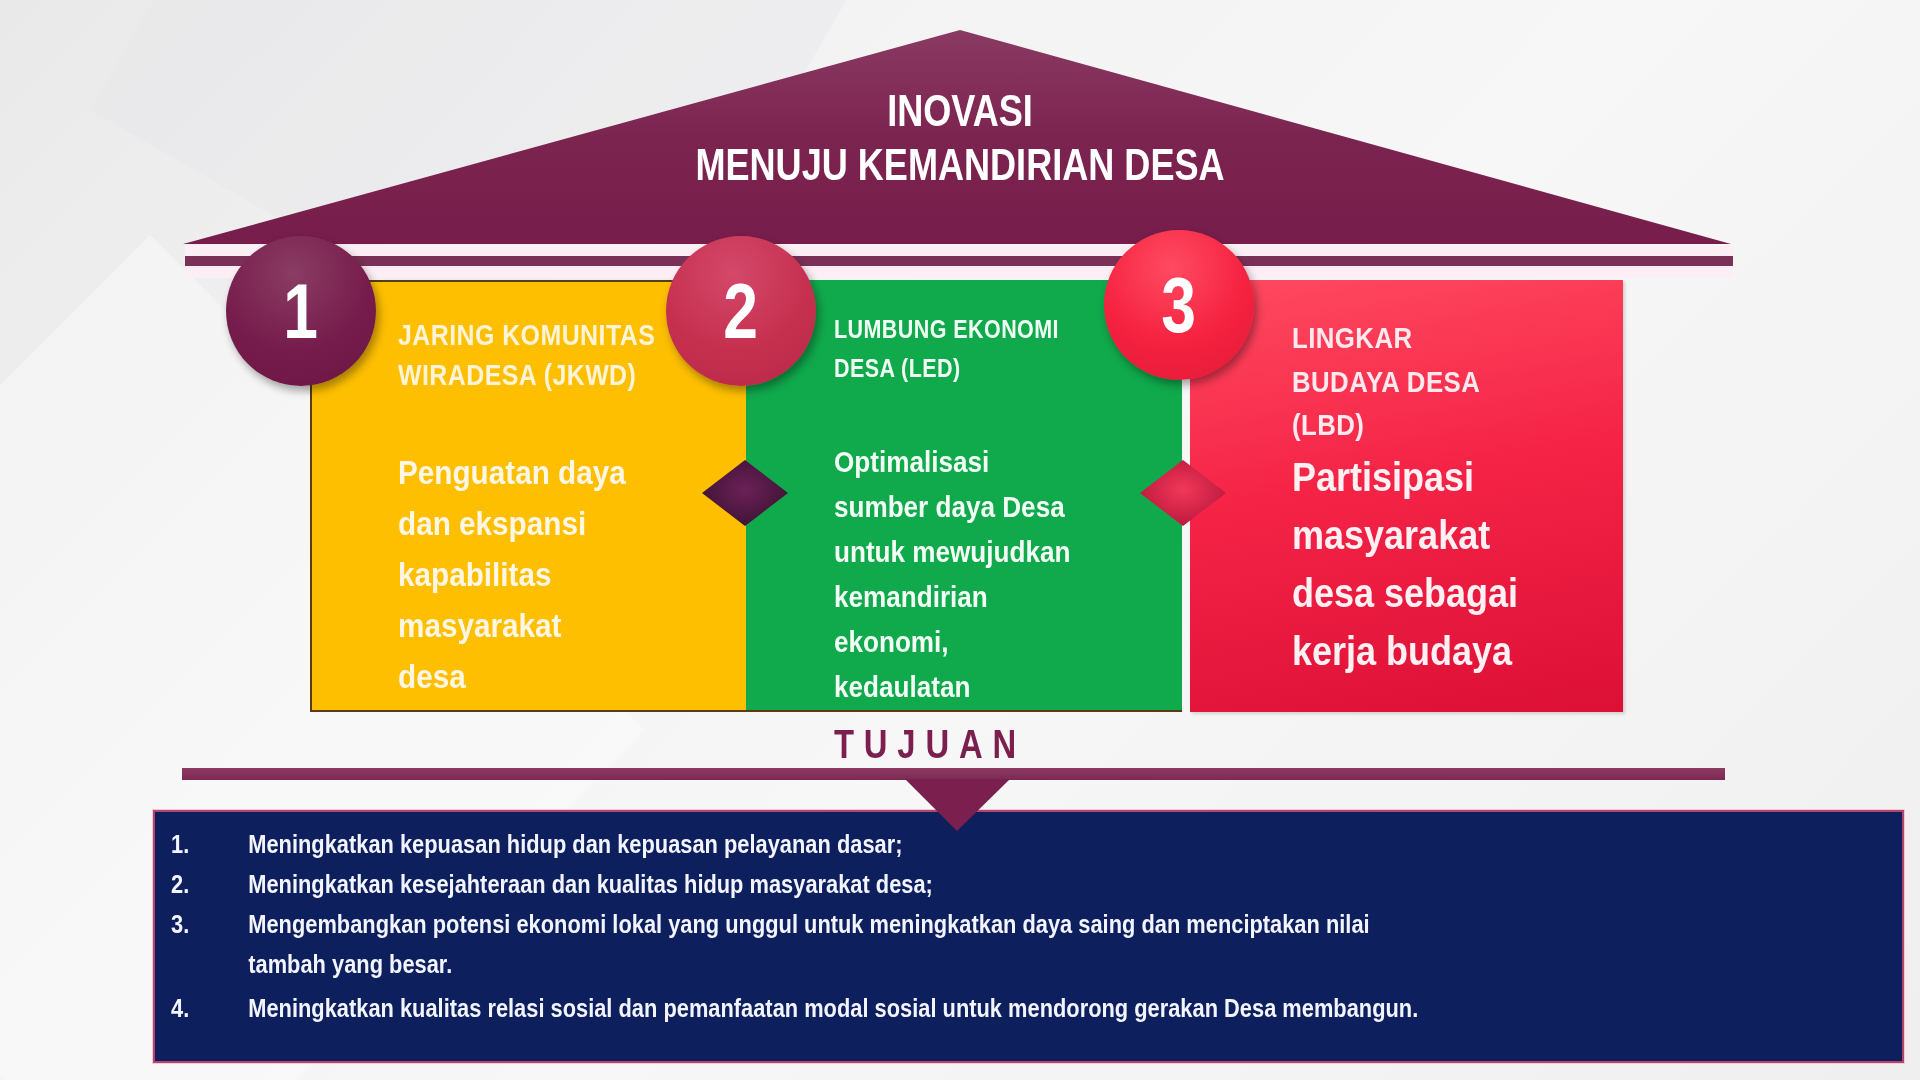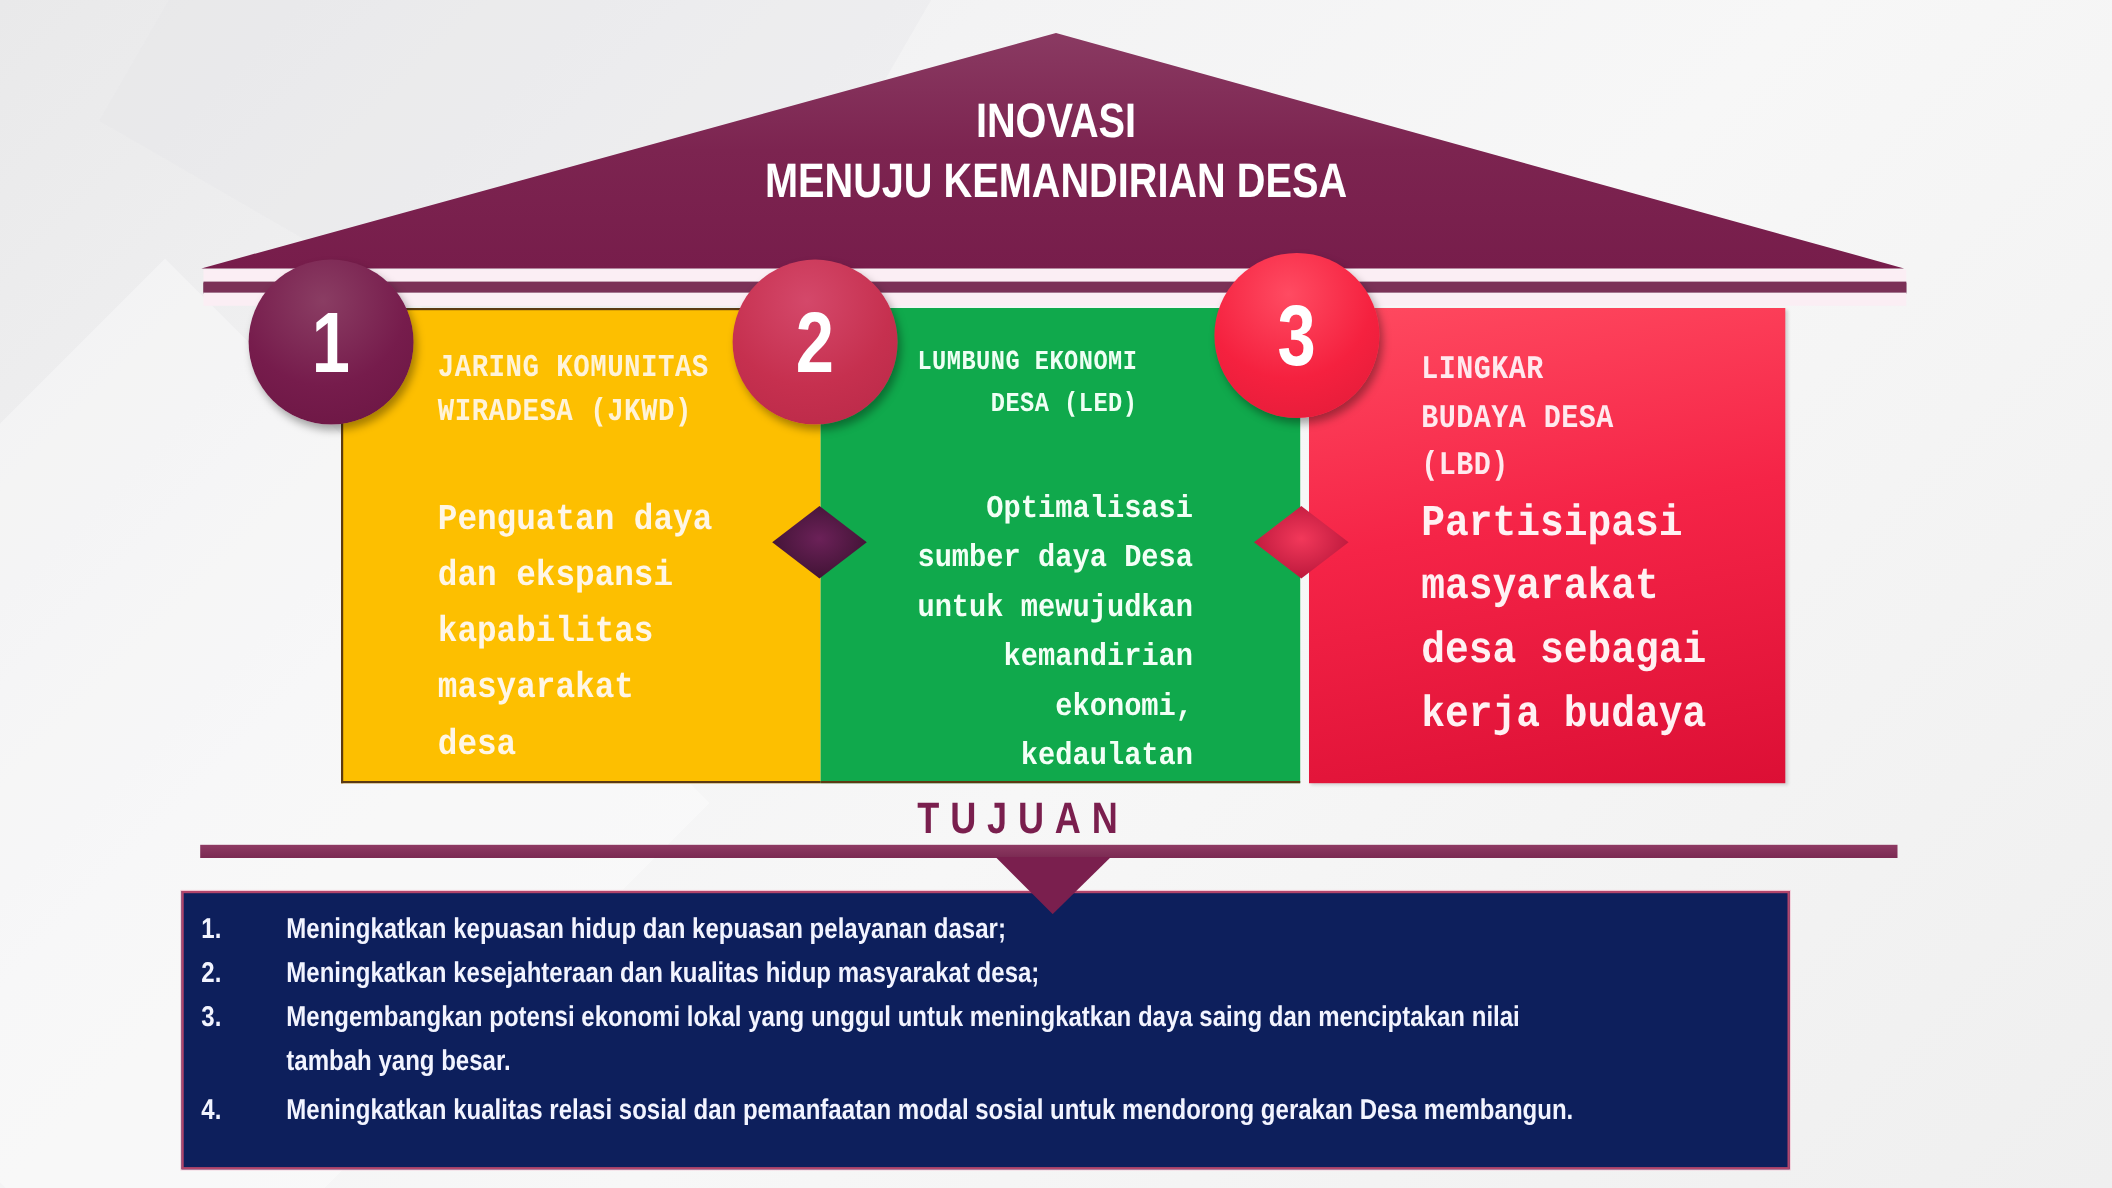--- a/index.html
+++ b/index.html
@@ -13,23 +13,23 @@
   .facet-b { left: 200px; top: -300px; width: 600px; height: 600px; transform: rotate(30deg); background: rgba(230,230,232,0.35); }
 
   .roof { position: absolute; left: 0; top: 0; width: 1920px; height: 260px; }
   .roof-title { position: absolute; left: 560px; width: 800px; text-align: center; color: #ffffff; font-weight: bold; transform: scaleX(0.82); transform-origin: center; letter-spacing: 0px; }
   .roof-title.l1 { top: 86px; font-size: 44px; }
   .roof-title.l2 { top: 140px; font-size: 44px; }
 
   .beam-light { position: absolute; left: 185px; width: 1548px; background: #fbeef4; }
   .beam-dark { position: absolute; left: 185px; width: 1548px; height: 10px; top: 256px; background: #7b3157; box-shadow: 0 1px 0 #5a1f3f; }
 
-  .pillar { position: absolute; top: 280px; height: 432px; box-sizing: border-box; font-family: Liberation Mono, monospace; }
+  .pillar { position: absolute; top: 280px; height: 432px; box-sizing: border-box; }
   .pillar-1 { left: 310px; width: 436px; background: #fdbf00; border: 2px solid #5c3a12; border-right: none; }
-  .pillar-2 { left: 746px; width: 436px; background: #10a94c; border-bottom: 2px solid #5c3a12; text-align: right; }
+  .pillar-2 { left: 746px; width: 436px; background: #10a94c; border-bottom: 2px solid #5c3a12; }
   .pillar-3 { left: 1190px; width: 433px; background: linear-gradient(170deg, #ff4a60 0%, #f52447 45%, #dc0f35 100%); box-shadow: 2px 2px 3px rgba(0,0,0,0.15); }
 
   .pillar-title { position: absolute; font-weight: bold; letter-spacing: 0.5px; transform: scaleX(0.86); transform-origin: left top; line-height: 1.38; white-space: nowrap; }
   .pillar-body { position: absolute; font-weight: bold; transform: scaleX(0.9); transform-origin: left top; white-space: nowrap; }
 
   .p1-title { left: 86px; top: 33px; font-size: 29px; color: #fff3d8; }
   .p1-body { left: 86px; top: 165px; font-size: 33px; line-height: 51px; color: #fff6e6; }
   .p2-title { left: 88px; top: 30px; font-size: 25px; color: #effff4; line-height: 1.55; }
   .p2-body { left: 88px; top: 160px; font-size: 29px; line-height: 45px; color: #f3fff6; }
   .p3-title { left: 102px; top: 36px; font-size: 30px; color: #ffe9ee; line-height: 1.45; }
@@ -42,21 +42,21 @@
   .circle-3 { left: 1104px; top: 230px; background: radial-gradient(circle at 45% 25%, #ff4b62 0%, #f5213f 55%, #e01a38 100%); }
 
   .diamond { position: absolute; width: 90px; height: 70px; }
   .diamond-1 { left: 700px; top: 458px; }
   .diamond-2 { left: 1138px; top: 458px; }
 
   .tujuan-title { position: absolute; left: 760px; width: 340px; top: 722px; text-align: center; font-size: 40px; font-weight: bold; color: #7a1f4e; letter-spacing: 12px; transform: scaleX(0.82); transform-origin: center; }
   .tujuan-bar { position: absolute; left: 182px; top: 768px; width: 1543px; height: 12px; background: linear-gradient(180deg, #8e3a63 0%, #7a2a52 100%); }
   .tujuan-arrow { position: absolute; left: 905px; top: 779px; width: 105px; height: 52px; z-index: 3; }
 
-  .goals-box { position: absolute; left: 165px; top: 810px; width: 1462px; height: 253px; background: #0d1f5c; border: 2px solid #b2456b; box-sizing: border-box; box-shadow: 0 0 0 1px #f3c9d6; }
+  .goals-box { position: absolute; left: 153px; top: 810px; width: 1751px; height: 253px; background: #0d1f5c; border: 2px solid #b2456b; box-sizing: border-box; box-shadow: 0 0 0 1px #f3c9d6; }
   .goal { position: absolute; left: 16px; color: #f2f4ff; font-weight: bold; font-size: 26px; line-height: 40px; white-space: nowrap; transform: scaleX(0.84); transform-origin: left top; }
   .goal .num { display: inline-block; width: 92px; }
   .goal .cont { position: absolute; left: 92px; top: 40px; }
 </style>
 </head>
 <body>
 
 <div class="bg-facet facet-a"></div>
 <div class="bg-facet facet-b"></div>
 

